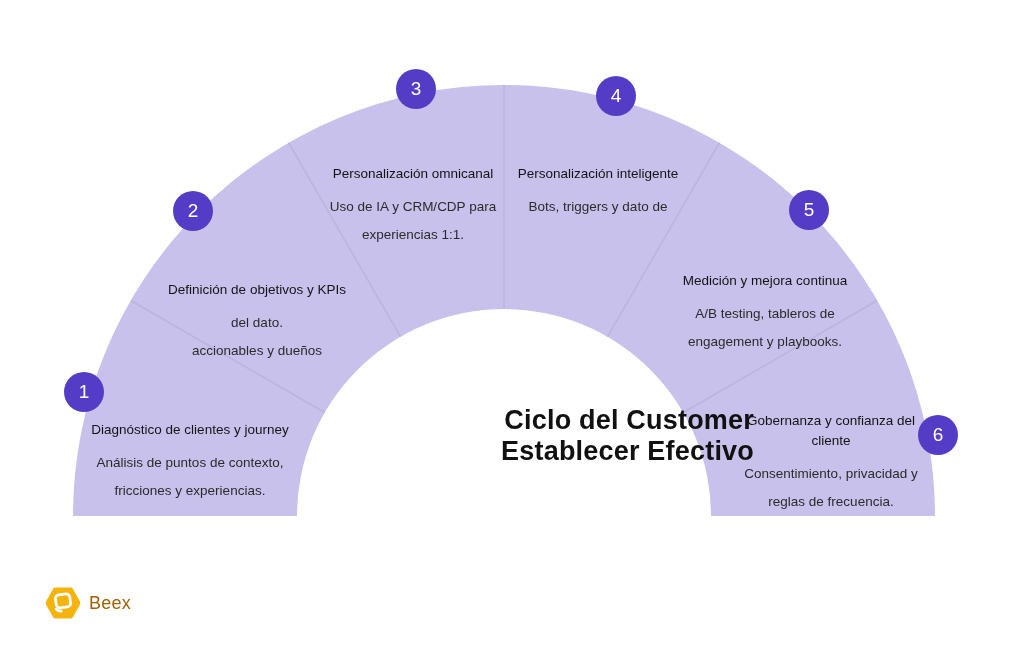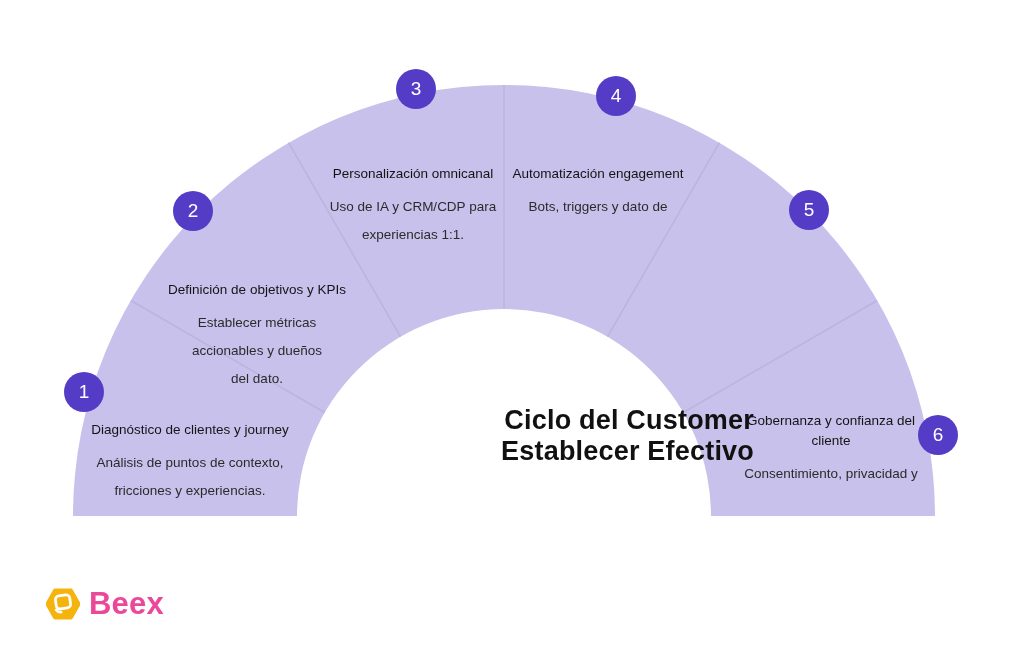--- a/index.html
+++ b/index.html
@@ -48,23 +48,23 @@
     letter-spacing: 0.2px;
   }
   #brand {
     position: absolute;
     left: 46px; top: 586px;
     display: flex;
     align-items: center;
   }
   #brand-name {
     margin-left: 9px;
-    font-size: 31px;
-    font-weight: bold;
-    color: #ec4899;
+    font-size: 18px;
+    font-weight: normal;
+    color: #a16207;
     letter-spacing: 0.2px;
   }
 </style>
 </head>
 <body>
 
 <div id="stage">
 
   <svg id="arc-svg" width="1024" height="650" viewBox="0 0 1024 650">
     <path d="M 73 516 A 431 431 0 0 1 935 516 L 711 516 A 207 207 0 0 0 297 516 Z" fill="#C8C1EC"></path>
@@ -85,40 +85,45 @@
   <div class="badge" style="left:918px; top:415px;">6</div>
 
   <div class="seg-text" style="left:75px; top:407px; width:230px;">
     <div class="seg-title">Diagnóstico de clientes y journey</div>
     <div class="seg-line">Análisis de puntos de contexto,</div>
     <div class="seg-line">fricciones y experiencias.</div>
   </div>
 
   <div class="seg-text" style="left:147px; top:267px; width:220px;">
     <div class="seg-title">Definición de objetivos y KPIs</div>
-    <div class="seg-line">Establecer métricas</div>
+    <div class="seg-line">del dato.</div>
     <div class="seg-line">accionables y dueños</div>
-    <div class="seg-line">del dato.</div>
   </div>
 
   <div class="seg-text" style="left:308px; top:151px; width:210px;">
     <div class="seg-title">Personalización omnicanal</div>
     <div class="seg-line">Uso de IA y CRM/CDP para</div>
     <div class="seg-line">experiencias 1:1.</div>
   </div>
 
   <div class="seg-text" style="left:493px; top:151px; width:210px;">
-    <div class="seg-title">Automatización engagement</div>
+    <div class="seg-title">Personalización inteligente</div>
     <div class="seg-line">Bots, triggers y dato de</div>
   </div>
 
+  <div class="seg-text" style="left:655px; top:258px; width:220px;">
+    <div class="seg-title">Medición y mejora continua</div>
+    <div class="seg-line">A/B testing, tableros de</div>
+    <div class="seg-line">engagement y playbooks.</div>
+  </div>
 
   <div class="seg-text" style="left:733px; top:398px; width:196px;">
     <div class="seg-title" style="width:190px;">Gobernanza y confianza del cliente</div>
     <div class="seg-line">Consentimiento, privacidad y</div>
+    <div class="seg-line">reglas de frecuencia.</div>
   </div>
 
   <div id="center-title">
     <div>Ciclo del Customer</div>
     <div>Establecer Efectivo</div>
   </div>
 
   <div id="brand">
     <svg width="34" height="34" viewBox="0 0 32 32">
       <path d="M 8.5 3.5 L 23.5 3.5 L 30.5 16 L 23.5 28.5 L 8.5 28.5 L 1.5 16 Z" fill="#F5B40D" stroke="#F5B40D" stroke-width="4" stroke-linejoin="round"></path>

